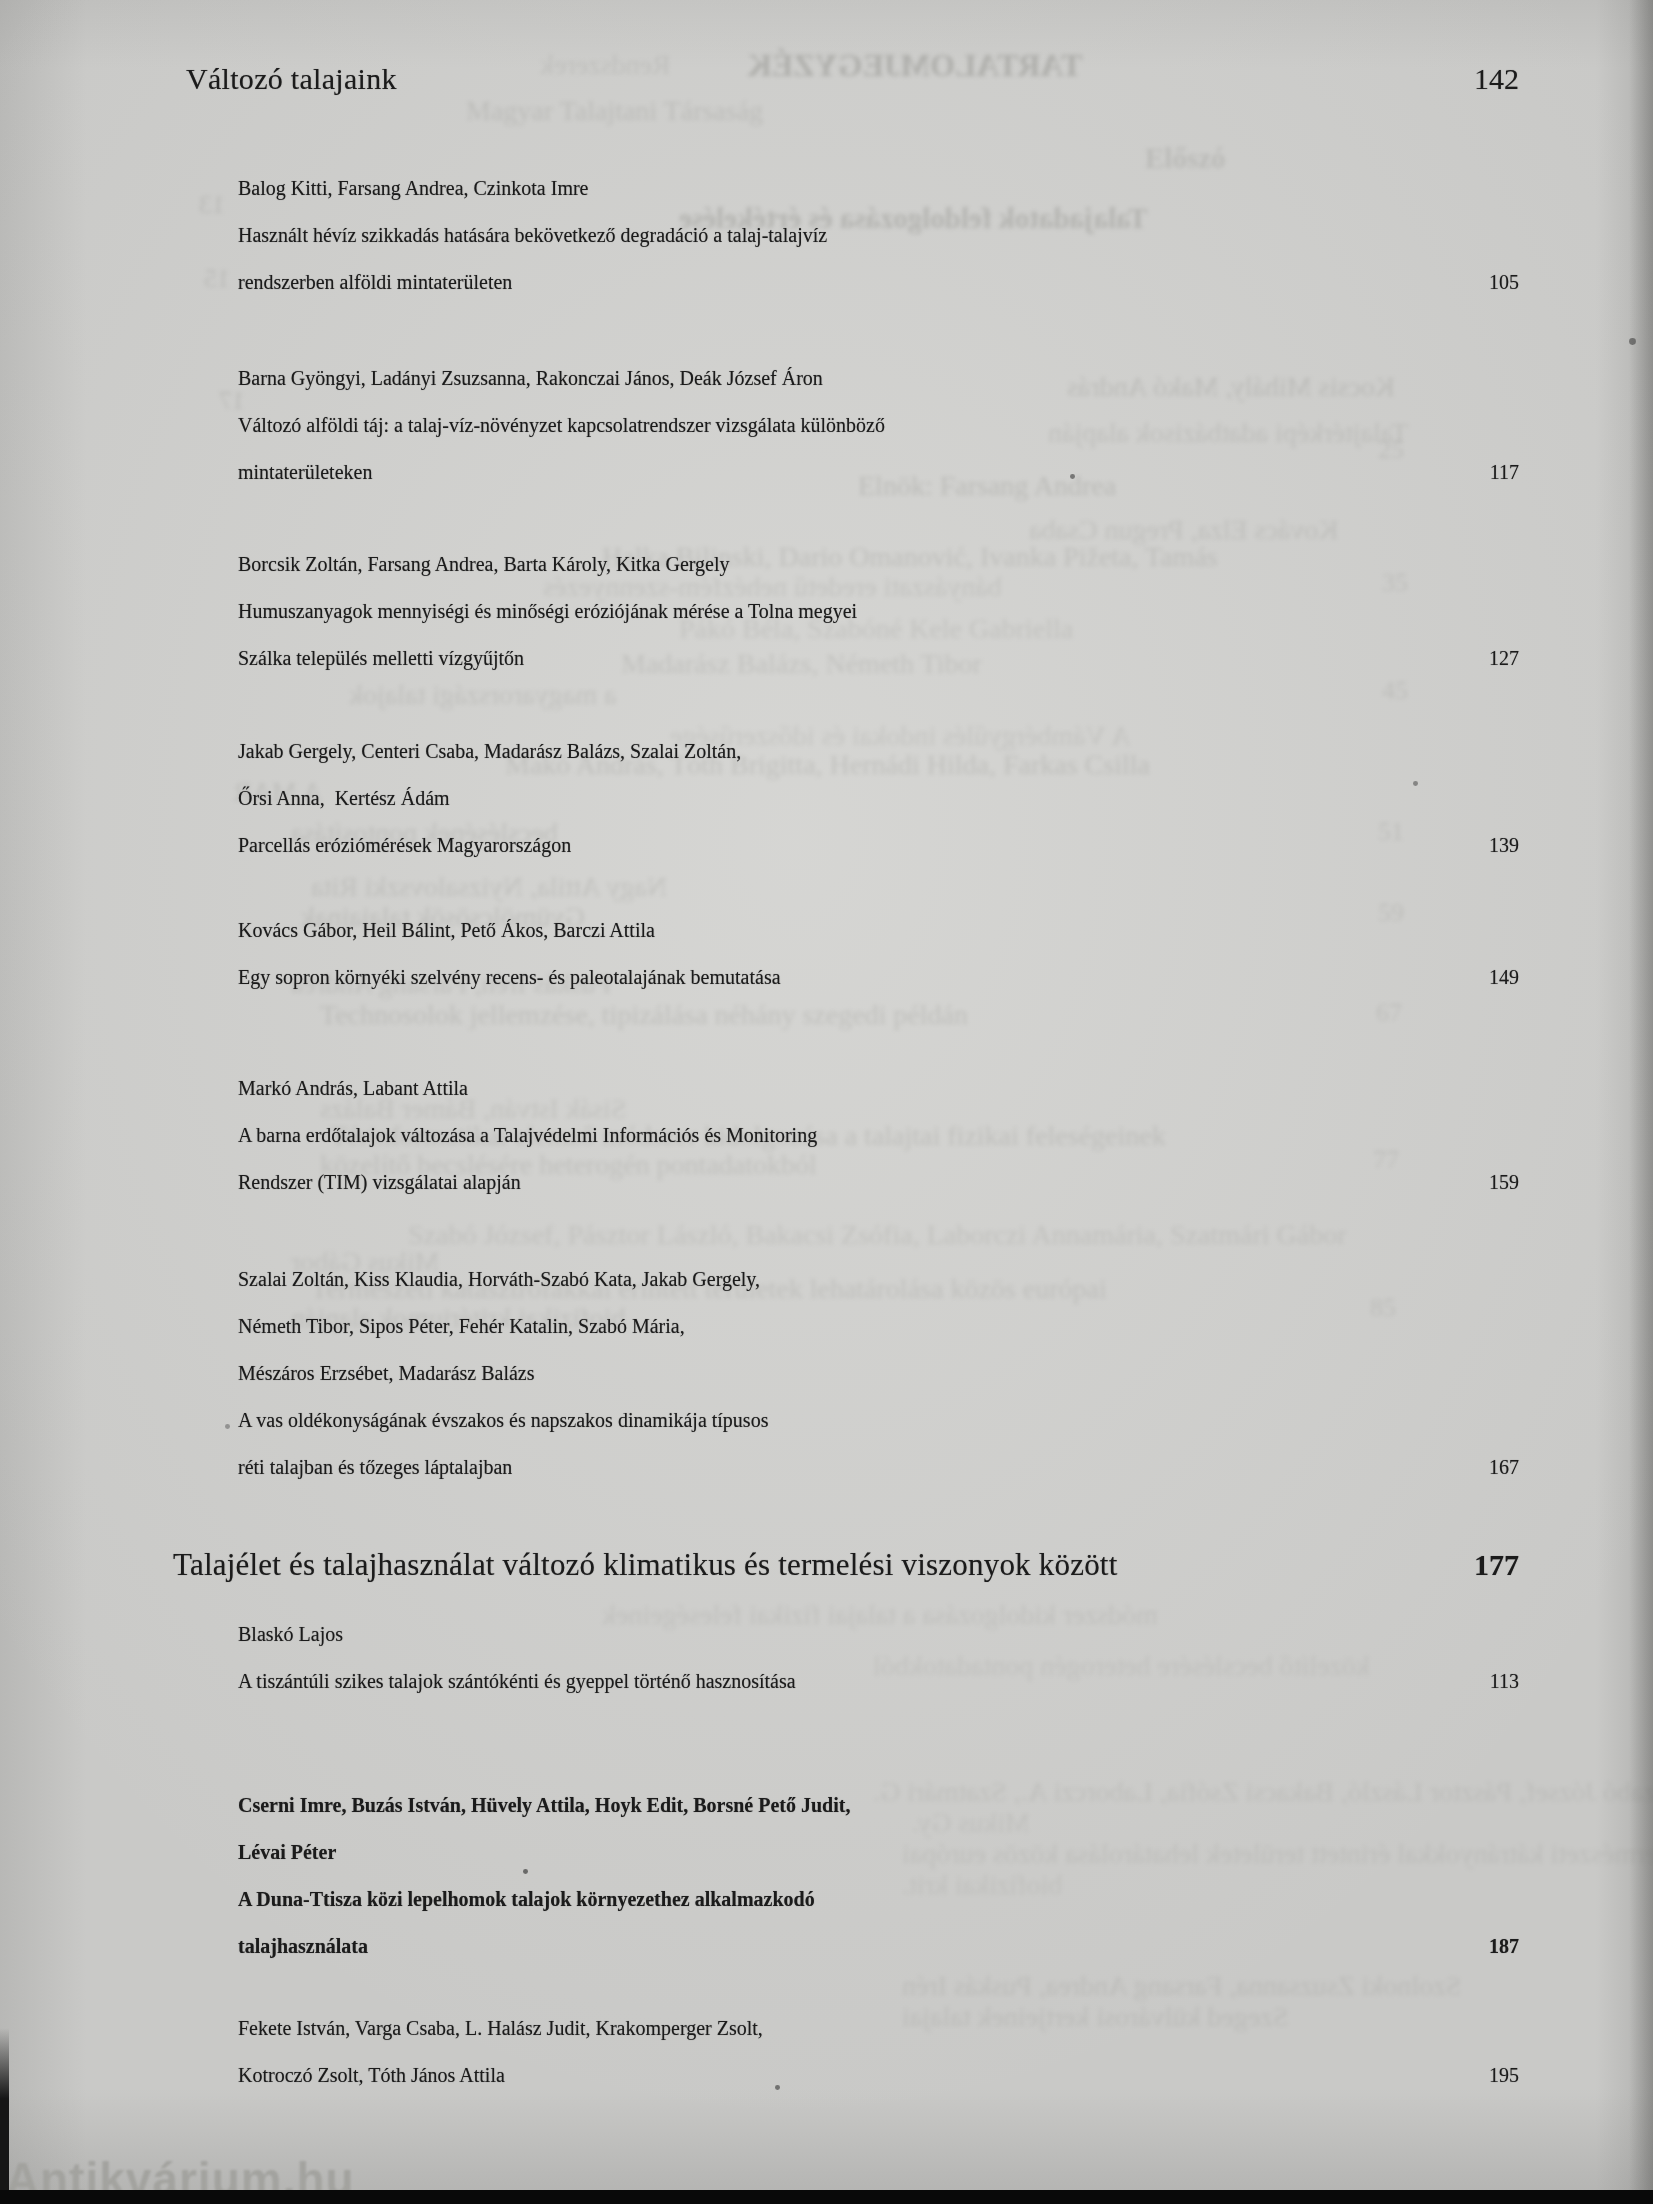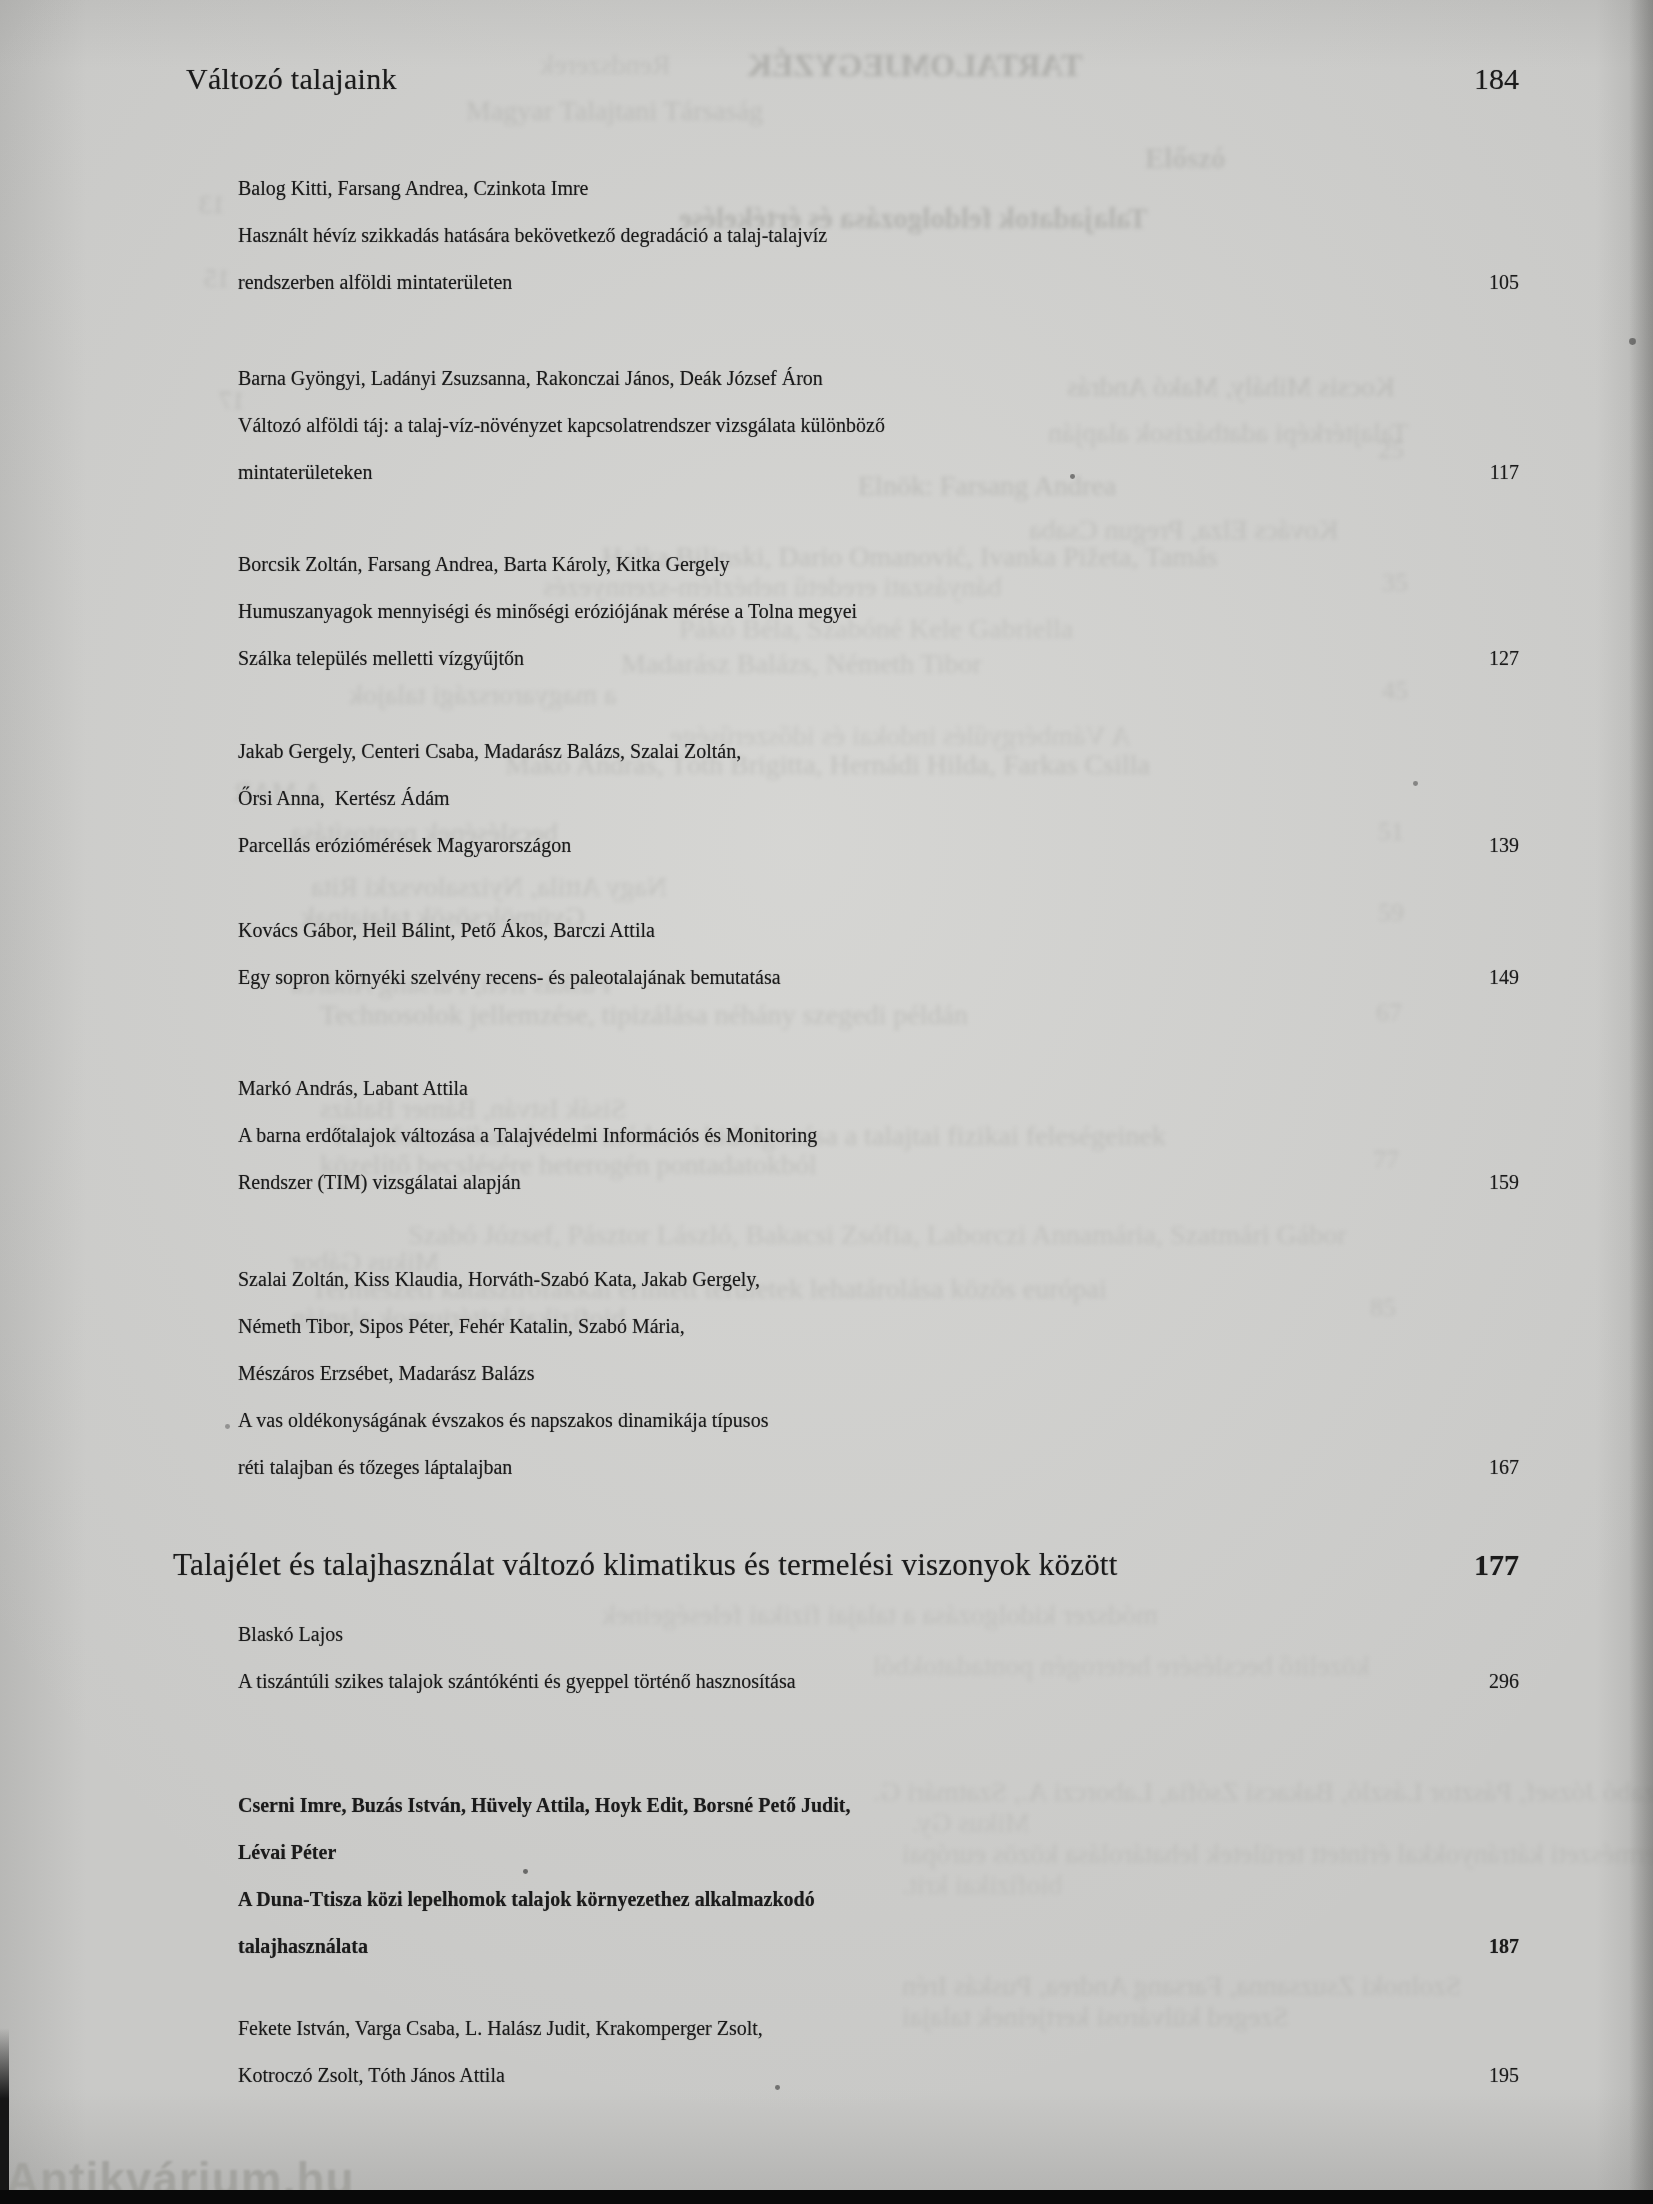--- a/index.html
+++ b/index.html
@@ -132,21 +132,21 @@
       <span class="ghost mir" style="top: 1776px; left: 873px; font-size: 28px; opacity: 0.18;">Szabó József, Pásztor László, Bakacsi Zsófia, Laborczi A., Szatmári G.</span>
       <span class="ghost mir" style="top: 1807px; left: 912px; font-size: 28px; opacity: 0.16;">Mikus Gy.</span>
       <span class="ghost mir" style="top: 1838px; left: 902px; font-size: 28px; opacity: 0.18;">Természeti kátrányokkal érintett területek lehatárolása közös európai</span>
       <span class="ghost mir" style="top: 1869px; left: 902px; font-size: 28px; opacity: 0.16;">biofizikai krit.</span>
       <span class="ghost mir" style="top: 1970px; left: 902px; font-size: 28px; opacity: 0.2;">Szolnoki Zsuzsanna, Farsang Andrea, Puskás Irén</span>
       <span class="ghost mir" style="top: 2001px; left: 902px; font-size: 28px; opacity: 0.2;">Szeged külvárosi kertjeinek talajai</span>
     </div>
 
   <div id="page-header" class="doc-text">
     <span class="running-title">Változó talajaink</span>
-    <span class="folio">184</span>
+    <span class="folio">142</span>
   </div>
 
   <div id="entries-layer">
       <div class="toc-entry doc-text" style="top: 165px;">
         <div>
           <div class="line author-line">Balog Kitti, Farsang Andrea, Czinkota Imre</div>
           <div class="line title-line">Használt hévíz szikkadás hatására bekövetkező degradáció a talaj-talajvíz</div>
           <div class="line title-line">rendszerben alföldi mintaterületen</div>
         </div>
         <span class="pagenum">105</span>
@@ -198,21 +198,21 @@
           <div class="line title-line">A vas oldékonyságának évszakos és napszakos dinamikája típusos</div>
           <div class="line title-line">réti talajban és tőzeges láptalajban</div>
         </div>
         <span class="pagenum">167</span>
       </div>
       <div class="toc-entry doc-text" style="top: 1611px;">
         <div>
           <div class="line author-line">Blaskó Lajos</div>
           <div class="line title-line">A tiszántúli szikes talajok szántókénti és gyeppel történő hasznosítása</div>
         </div>
-        <span class="pagenum">296</span>
+        <span class="pagenum">113</span>
       </div>
       <div class="toc-entry doc-text" style="top: 1782px; font-weight: bold;">
         <div>
           <div class="line author-line">Cserni Imre, Buzás István, Hüvely Attila, Hoyk Edit, Borsné Pető Judit,</div>
           <div class="line author-line">Lévai Péter</div>
           <div class="line title-line">A Duna-Ttisza közi lepelhomok talajok környezethez alkalmazkodó</div>
           <div class="line title-line">talajhasználata</div>
         </div>
         <span class="pagenum">187</span>
       </div>

